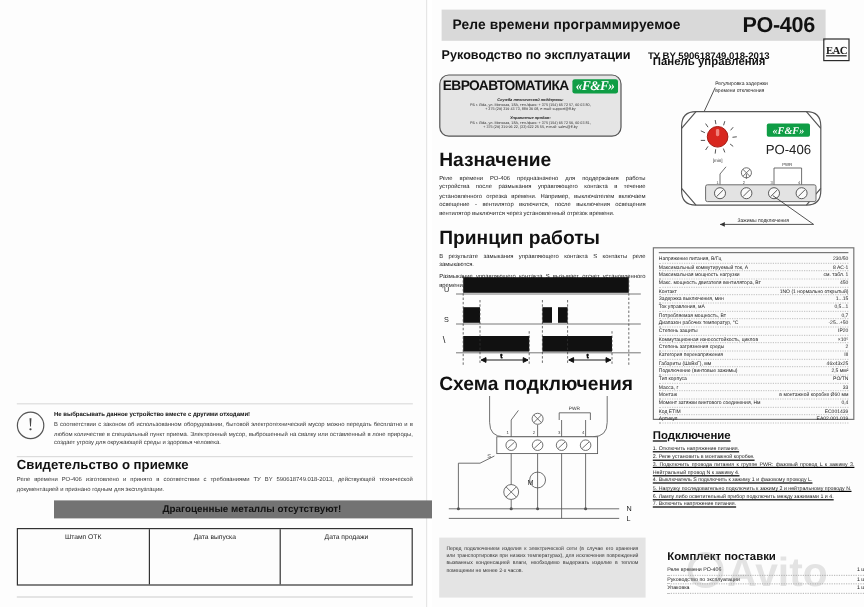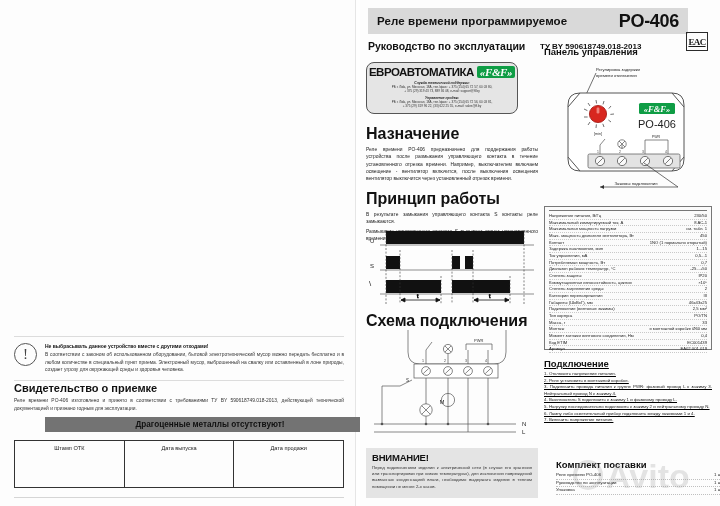--- a/index.html
+++ b/index.html
@@ -341,21 +341,20 @@
         <text x="78" y="36">2</text>
         <text x="99" y="36">3</text>
         <text x="119" y="36">4</text>
       </g>
       <text x="156" y="100" font-size="6" fill="#222" font-family="Liberation Sans, sans-serif">N</text>
       <text x="156" y="108" font-size="6" fill="#222" font-family="Liberation Sans, sans-serif">L</text>
     </svg>
   </div>
 
   <div class="warn-box">
-    <div class="warn-title">ВНИМАНИЕ!</div>
     <div class="warn-txt">Перед подключением изделия к электрической сети (в случае его хранения или транспортировки при низких температурах), для исключения повреждений вызванных конденсацией влаги, необходимо выдержать изделие в теплом помещении не менее 2-х часов.</div>
   </div>
 
   <div class="sec-panel">
     <div class="panel-title">Панель управления</div>
     <div class="device-art">
       <svg width="168" height="142" viewBox="0 0 168 142">
 
         <text x="52" y="12" font-size="4.2" fill="#222" font-family="Liberation Sans, sans-serif">Регулировка задержки</text>
         <text x="52" y="17.5" font-size="4.2" fill="#222" font-family="Liberation Sans, sans-serif">времени отключения</text>

